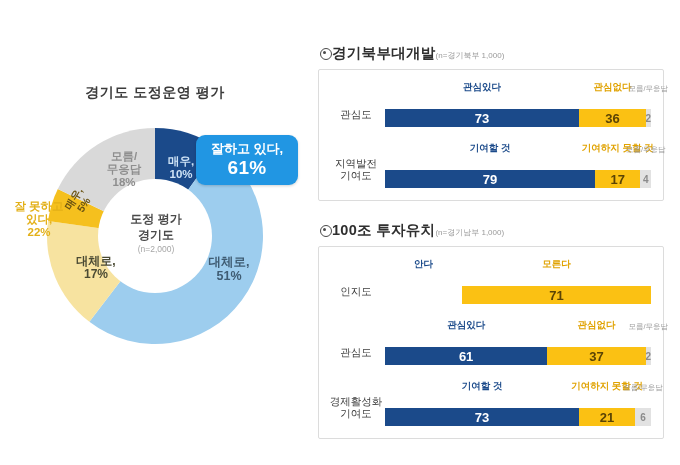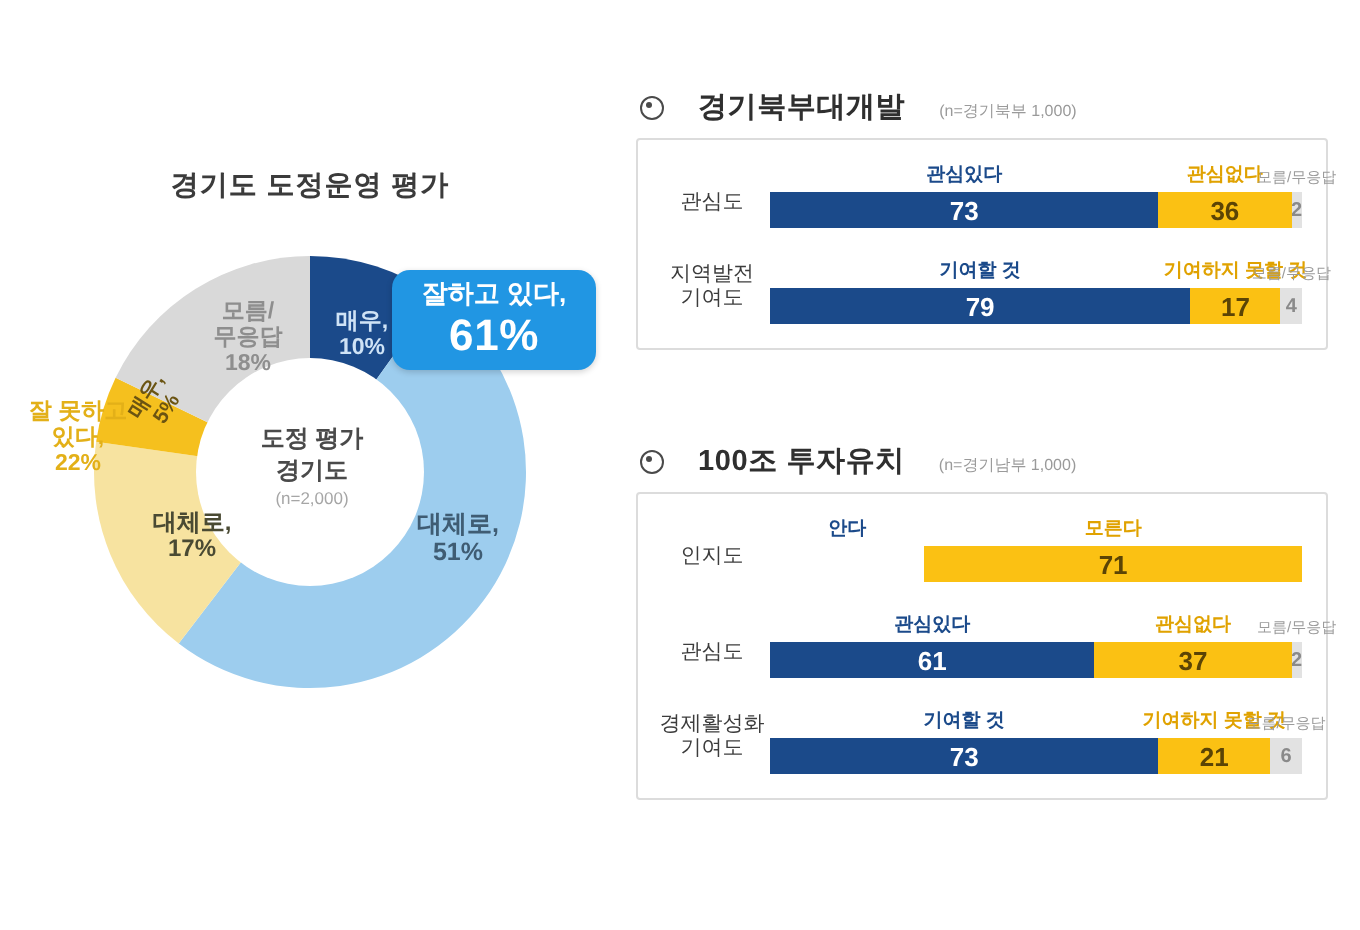--- a/index.html
+++ b/index.html
@@ -83,36 +83,36 @@
     border-radius: 9px;
     box-shadow: 0 1px 3px rgba(0,0,0,0.18);
     display: flex;
     flex-direction: column;
     align-items: center;
     justify-content: center;
     color: #ffffff;
     line-height: 1.15;
   }
   #callout .co-t { font-size: 13px; font-weight: 700; }
-  #callout .co-v { font-size: 22px; font-weight: 700; letter-spacing: 0.3px; }
+  #callout .co-v { font-size: 19px; font-weight: 700; letter-spacing: 0.3px; }
 
   
   #right-panel {
     position: absolute;
     left: 318px; top: 0;
     width: 362px; height: 465px;
   }
   .section { position: absolute; left: 0; width: 346px; }
   #section-1 { top: 44px; }
   #section-2 { top: 221px; }
 
   .sec-head {
     display: flex;
     align-items: baseline;
-    gap: 17px;
+    gap: 0;
     margin-bottom: 6px;
     padding-left: 2px;
   }
   .sec-bullet {
     width: 10px; height: 10px;
     border-radius: 50%;
     border: 1.6px solid #4a4a4a;
     position: relative;
     flex: none;
     align-self: center;
@@ -157,21 +157,21 @@
     line-height: 1.2;
     padding-bottom: 6px;
     white-space: pre-line;
   }
 
   .bar-area { flex: 1; }
 
   .bar-legend {
     position: relative;
     height: 14px;
-    margin-bottom: 2px;
+    margin-bottom: 15px;
   }
   .lg {
     position: absolute;
     bottom: 0;
     text-align: center;
     font-size: 9.5px;
     font-weight: 700;
     white-space: nowrap;
     transform: translateX(-50%);
   }

